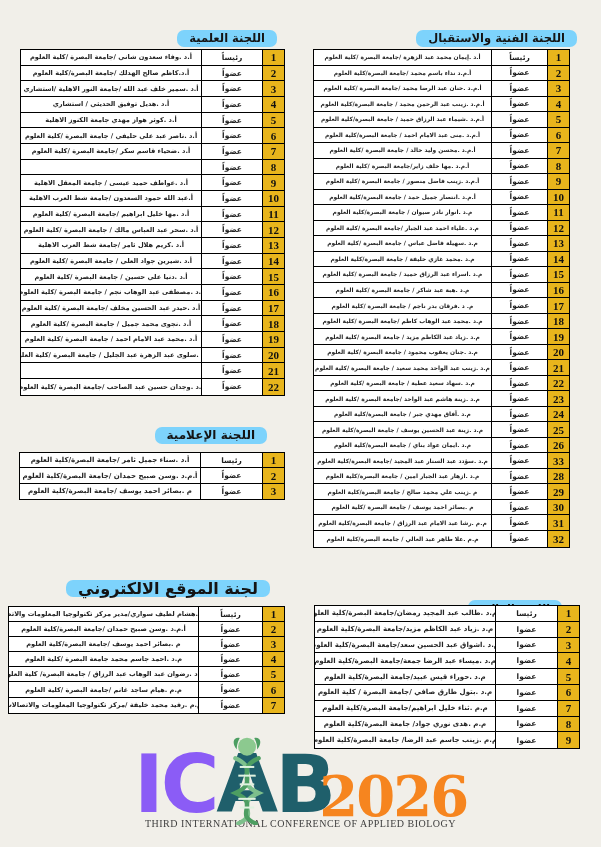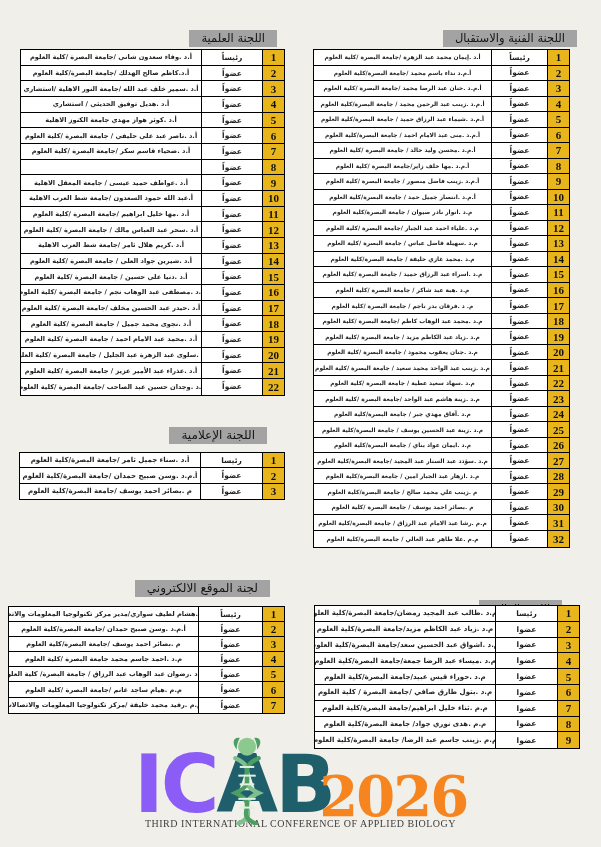--- a/index.html
+++ b/index.html
@@ -7,28 +7,29 @@
     width:601px;height:847px;
     background:#f1efe9;
     font-family:"DejaVu Sans",sans-serif;
     position:relative;overflow:hidden;
   }
   .page{position:absolute;inset:0;}
 
   
   .c-header{
     position:absolute;
-    background:#a3a3a3;
+    background:#7dd3fc;
     color:#141414;
-    font-weight:normal;
+    font-weight:bold;
     font-size:11.5px;
     line-height:15px;
     padding:1px 12px;
     white-space:nowrap;
     direction:rtl;
+    border-radius:7px;
   }
 
   
   .c-table{
     position:absolute;
     background:#fff;
     border:1px solid #000;
     box-sizing:border-box;
   }
   .row{
@@ -68,21 +69,21 @@
   #sec-scientific .c-table{left:20px;top:49px;width:265px;--row-h:15.68px;--num-w:22px;--role-w:61px;--name-fs:6.6px;}
   #sec-scientific .c-header{right:324px;top:30px;}
 
   #sec-technical .c-table{left:313px;top:49px;width:257px;--row-h:15.52px;--num-w:22px;--role-w:56px;--name-fs:5.9px;}
   #sec-technical .c-header{right:24px;top:30px;}
 
   #sec-media .c-table{left:19px;top:452px;width:266px;--row-h:15.4px;--num-w:22px;--role-w:62px;--name-fs:7px;}
   #sec-media .c-header{right:334px;top:427px;font-size:12px;}
 
   #sec-website .c-table{left:8px;top:606px;width:277px;--row-h:15.1px;--num-w:22px;--role-w:64px;--name-fs:6.6px;}
-  #sec-website .c-header{right:331px;top:580px;font-size:12px;}
+  #sec-website .c-header{right:331px;top:580px;font-size:16px;}
 
   #sec-financial .c-table{left:314px;top:605px;width:266px;--row-h:15.8px;--num-w:22px;--role-w:62px;--name-fs:7px;}
   #sec-financial .c-header{right:39px;top:600px;font-size:11px;}
 
   
   .logo-wrap{
     position:absolute;left:0;right:0;top:748px;
     display:flex;flex-direction:column;align-items:center;
   }
   .logo-line{
@@ -249,21 +250,21 @@
           <div class="cell num">25</div>
           <div class="cell role">عضواً</div>
           <div class="cell name">م.د .زينة عبد الحسين يوسف / جامعة البصرة/كلية العلوم</div>
         </div>
         <div class="row">
           <div class="cell num">26</div>
           <div class="cell role">عضواً</div>
           <div class="cell name">م.د .ايمان عواد بناي / جامعة البصرة/كلية العلوم</div>
         </div>
         <div class="row">
-          <div class="cell num">27</div>
+          <div class="cell num">33</div>
           <div class="cell role">عضواً</div>
           <div class="cell name">م.د .سؤدد عبد الستار عبد المجيد /جامعة البصرة/كلية العلوم</div>
         </div>
         <div class="row">
           <div class="cell num">28</div>
           <div class="cell role">عضواً</div>
           <div class="cell name">م.د .ازهار عبد الجبار امين / جامعة البصرة/كلية العلوم</div>
         </div>
         <div class="row">
           <div class="cell num">29</div>
@@ -386,21 +387,20 @@
           <div class="cell name">أ.د .محمد عبد الامام احمد / جامعة البصرة /كلية العلوم</div>
         </div>
         <div class="row">
           <div class="cell num">20</div>
           <div class="cell role">عضواً</div>
           <div class="cell name">أ.د .سلوى عبد الزهرة عبد الجليل / جامعة البصرة /كلية العلوم</div>
         </div>
         <div class="row">
           <div class="cell num">21</div>
           <div class="cell role">عضواً</div>
-          <div class="cell name">أ.د .عذراء عبد الأمير عزيز / جامعة البصرة /كلية العلوم</div>
         </div>
         <div class="row">
           <div class="cell num">22</div>
           <div class="cell role">عضواً</div>
           <div class="cell name">أ.د .وجدان حسين عبد الصاحب /جامعة البصرة /كلية العلوم</div>
         </div>
       </div>
   </section>
 
   <section id="sec-media">

